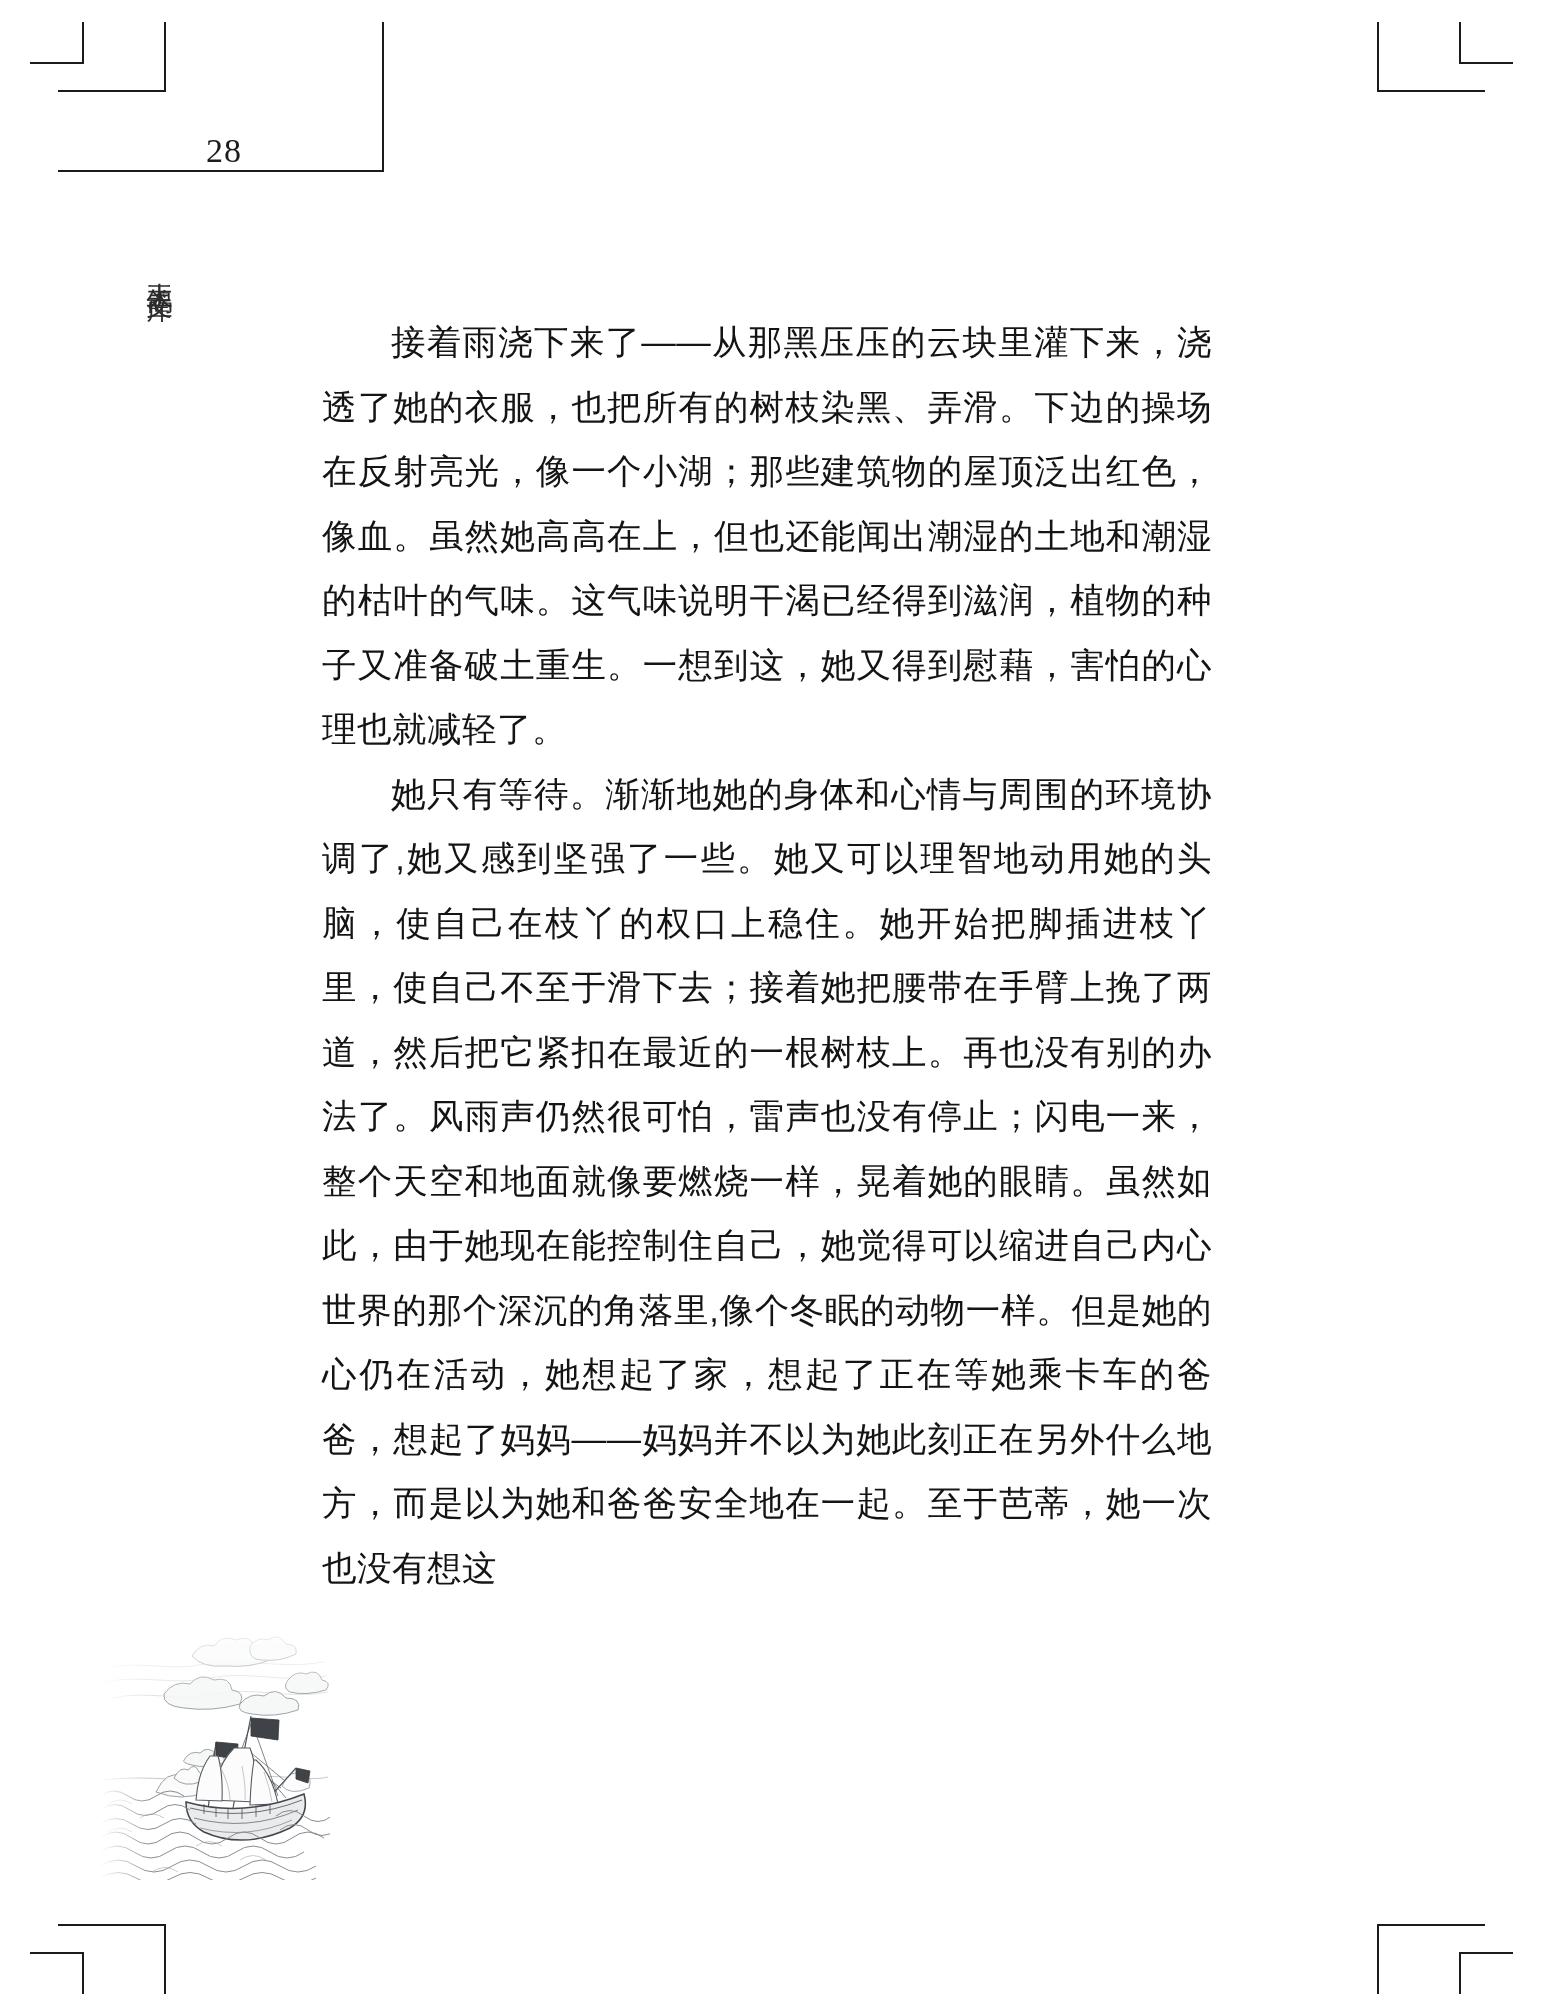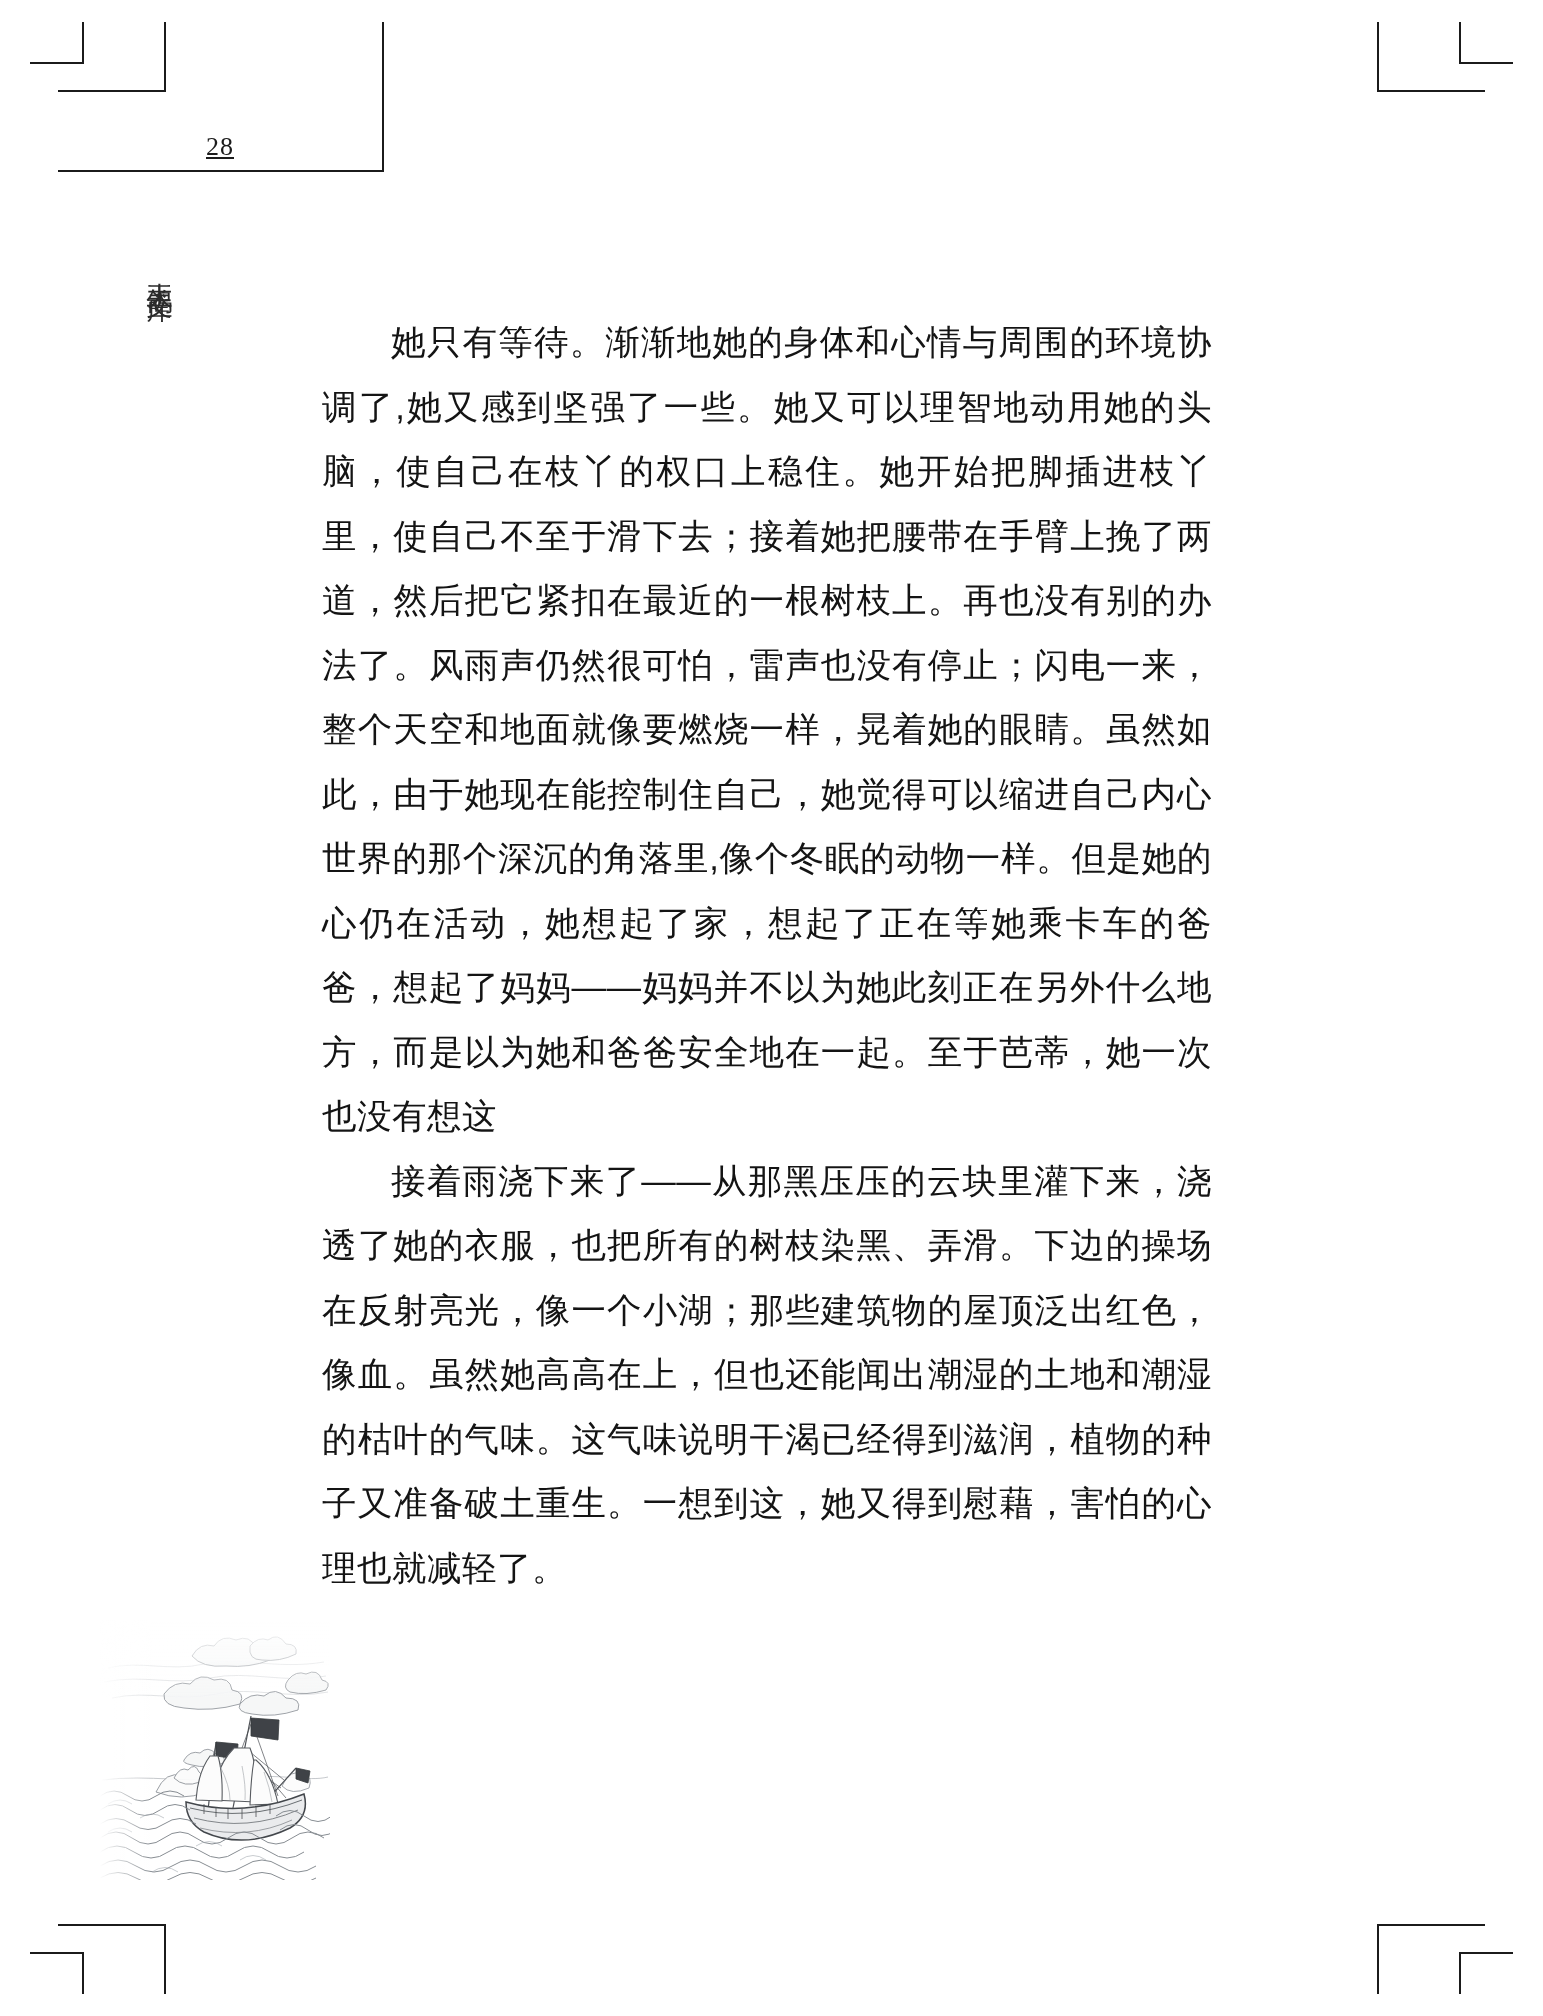--- a/index.html
+++ b/index.html
@@ -60,24 +60,23 @@
   .cm-br .a-v { right: 52px; bottom: 0;    height: 42px; }
   .cm-br .b-h { right: 28px; bottom: 68px; width: 106px; }
   .cm-br .b-v { right: 134px; bottom: 0;   height: 70px; }
 
   
   .folio {
     position: absolute;
     left: 206px;
     top: 132px;
     font-family: "Liberation Serif", "DejaVu Serif", serif;
-    font-size: 26px;
+    font-size: 34px;
     color: #1c1c1c;
     letter-spacing: 1px;
-    text-decoration: underline;
   }
 
   
   .series-label {
     position: absolute;
     left: 142px;
     top: 262px;
     width: 34px;
     writing-mode: vertical-rl;
     text-orientation: upright;
@@ -153,22 +152,22 @@
       <div class="v a-v"></div>
     <div class="h b-h"></div>
       <div class="v b-v"></div>
   </div>
 
   <div class="folio">28</div>
 
   <div class="series-label">大王鸽文库</div>
 
   <div class="textblock">
+    <p class="para indent">接着雨浇下来了——从那黑压压的云块里灌下来，浇透了她的衣服，也把所有的树枝染黑、弄滑。下边的操场在反射亮光，像一个小湖；那些建筑物的屋顶泛出红色，像血。虽然她高高在上，但也还能闻出潮湿的土地和潮湿的枯叶的气味。这气味说明干渴已经得到滋润，植物的种子又准备破土重生。一想到这，她又得到慰藉，害怕的心理也就减轻了。</p>
     <p class="para indent">她只有等待。渐渐地她的身体和心情与周围的环境协调了,她又感到坚强了一些。她又可以理智地动用她的头脑，使自己在枝丫的权口上稳住。她开始把脚插进枝丫里，使自己不至于滑下去；接着她把腰带在手臂上挽了两道，然后把它紧扣在最近的一根树枝上。再也没有别的办法了。风雨声仍然很可怕，雷声也没有停止；闪电一来，整个天空和地面就像要燃烧一样，晃着她的眼睛。虽然如此，由于她现在能控制住自己，她觉得可以缩进自己内心世界的那个深沉的角落里,像个冬眠的动物一样。但是她的心仍在活动，她想起了家，想起了正在等她乘卡车的爸爸，想起了妈妈——妈妈并不以为她此刻正在另外什么地方，而是以为她和爸爸安全地在一起。至于芭蒂，她一次也没有想这</p>
-    <p class="para indent">接着雨浇下来了——从那黑压压的云块里灌下来，浇透了她的衣服，也把所有的树枝染黑、弄滑。下边的操场在反射亮光，像一个小湖；那些建筑物的屋顶泛出红色，像血。虽然她高高在上，但也还能闻出潮湿的土地和潮湿的枯叶的气味。这气味说明干渴已经得到滋润，植物的种子又准备破土重生。一想到这，她又得到慰藉，害怕的心理也就减轻了。</p>
   </div>
 
   <div class="vignette">
     <svg viewBox="0 0 230 260" xmlns="http://www.w3.org/2000/svg" aria-hidden="true">
       <defs>
         <linearGradient id="fadeL" x1="0" y1="0" x2="1" y2="0">
           <stop offset="0" stop-color="#ffffff" stop-opacity="1"></stop>
           <stop offset="0.22" stop-color="#ffffff" stop-opacity="0"></stop>
         </linearGradient>
         <linearGradient id="fadeT" x1="0" y1="0" x2="0" y2="1">

